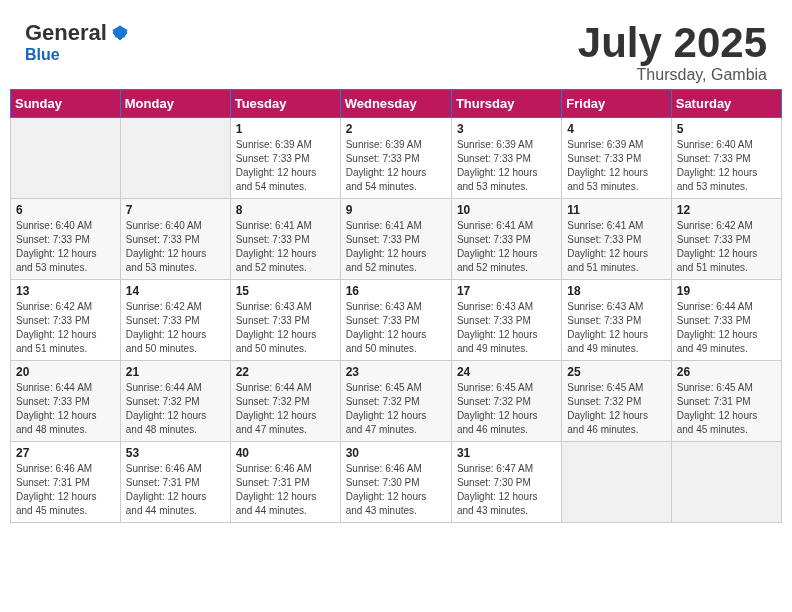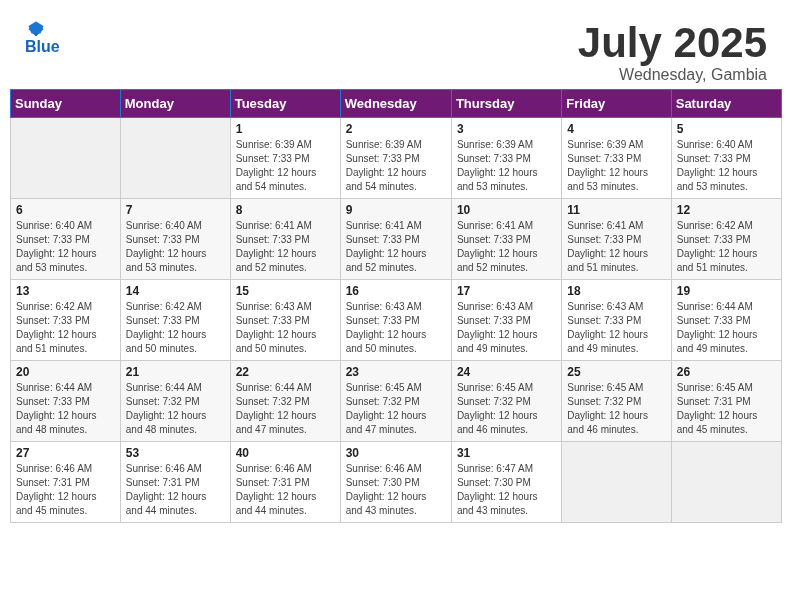--- a/index.html
+++ b/index.html
@@ -54,21 +54,21 @@
     .location-title {
       font-size: 16px;
       color: #555;
     }
     .calendar {
       width: 100%;
       border-collapse: collapse;
       border: 1px solid #ccc;
     }
     .calendar th {
-      background-color: #701a75;
+      background-color: #be185d;
       color: #fff;
       font-size: 13px;
       font-weight: bold;
       padding: 6px 4px;
       text-align: left;
       border: 1px solid #1e78d4;
     }
     .calendar td {
       vertical-align: top;
       border: 1px solid #ccc;
@@ -97,32 +97,33 @@
     .empty-cell {
       background: #f0f0f0 !important;
     }
   </style>
 </head>
 <body>
 
 <div class="header">
   <div class="logo">
     <div class="logo-text">
+      <span class="logo-general">General</span>
       <svg class="logo-icon" viewBox="0 0 24 24">
         <polygon points="12,2 22,12 12,22 2,12" fill="#1565c0"></polygon>
         <polygon points="12,2 22,8 18,18 6,18 2,8" fill="#1976d2"></polygon>
       </svg>
     </div>
     <div>
       <span class="logo-blue">Blue</span>
     </div>
   </div>
   <div class="title-block">
     <div class="month-title">July 2025</div>
-    <div class="location-title">Wednesday, Gambia</div>
+    <div class="location-title">Thursday, Gambia</div>
   </div>
 </div>
 
 <table class="calendar">
   <thead>
     <tr>
     <th>Sunday</th>
         <th>Monday</th>
         <th>Tuesday</th>
         <th>Wednesday</th>

